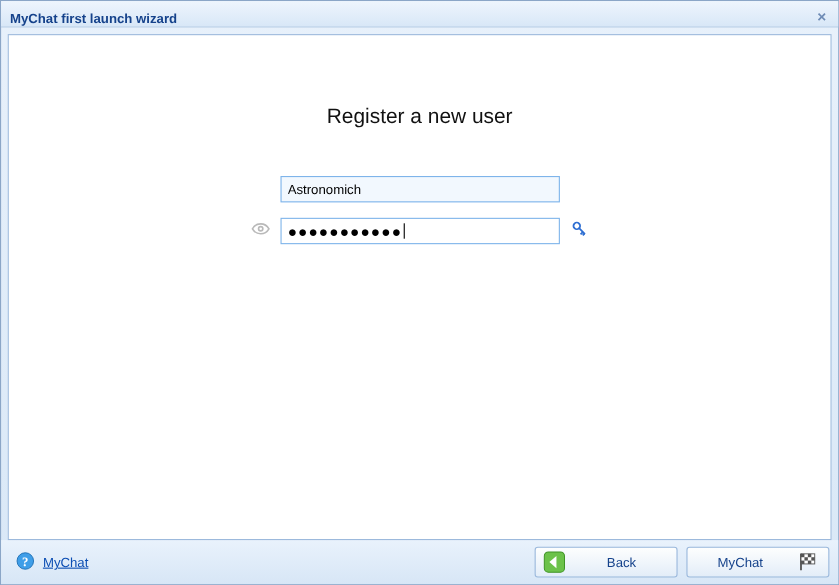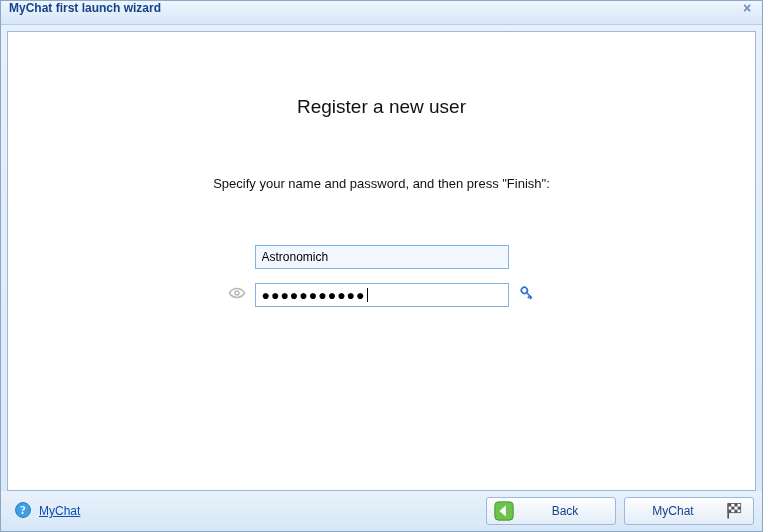--- a/index.html
+++ b/index.html
@@ -14,21 +14,21 @@
       width: 763px; height: 532px;
       border: 1px solid #8ba6c7;
       background: linear-gradient(#e8f1fb, #d9e8f7);
       display: flex; flex-direction: column;
       position: relative;
     }
     .titlebar {
       height: 24px;
       background: linear-gradient(#eef5fd, #d8e7f7);
       border-bottom: 1px solid #b7cde6;
-      display: flex; align-items: flex-start;
+      display: flex; align-items: flex-end;
       padding: 0 6px 0 8px;
     }
     .titlebar-text {
       color: #15428b; font-weight: bold;
       flex: 1;
     }
     .close-x {
       width: 18px; height: 16px;
       color: #6e8bb5; font-weight: bold;
       font-size: 14px; text-align: center;
@@ -36,21 +36,20 @@
       font-family: Arial, sans-serif;
     }
     .content-frame {
       margin: 6px 6px 0 6px;
       flex: 1;
       border: 1px solid #9cb9dc;
       background: #ffffff;
       position: relative;
       display: flex; flex-direction: column; align-items: center;
       padding-top: 64px;
-      gap: 16px;
     }
     .heading {
       font-size: 19px; color: #111;
       font-weight: 400;
       margin-bottom: 42px;
     }
     .instruction {
       font-size: 13px; color: #111;
       margin-bottom: 38px;
     }
@@ -109,21 +108,20 @@
 <body>
 
 <div class="window">
   <div class="titlebar">
     <div class="titlebar-text">MyChat first launch wizard</div>
     <div class="close-x">×</div>
   </div>
 
   <div class="content-frame">
     <div class="heading">Register a new user</div>
-    <div class="instruction">Specify your name and password, and then press "Finish":</div>
 
     <div class="form">
       <div class="row">
         <span class="icon-slot"></span>
         <input class="input username" type="text" value="Astronomich" style="">
         <span class="right-icon-slot"></span>
       </div>
       <div class="row">
         <span class="icon-slot">
           <svg width="18" height="18" viewBox="0 0 24 24">

